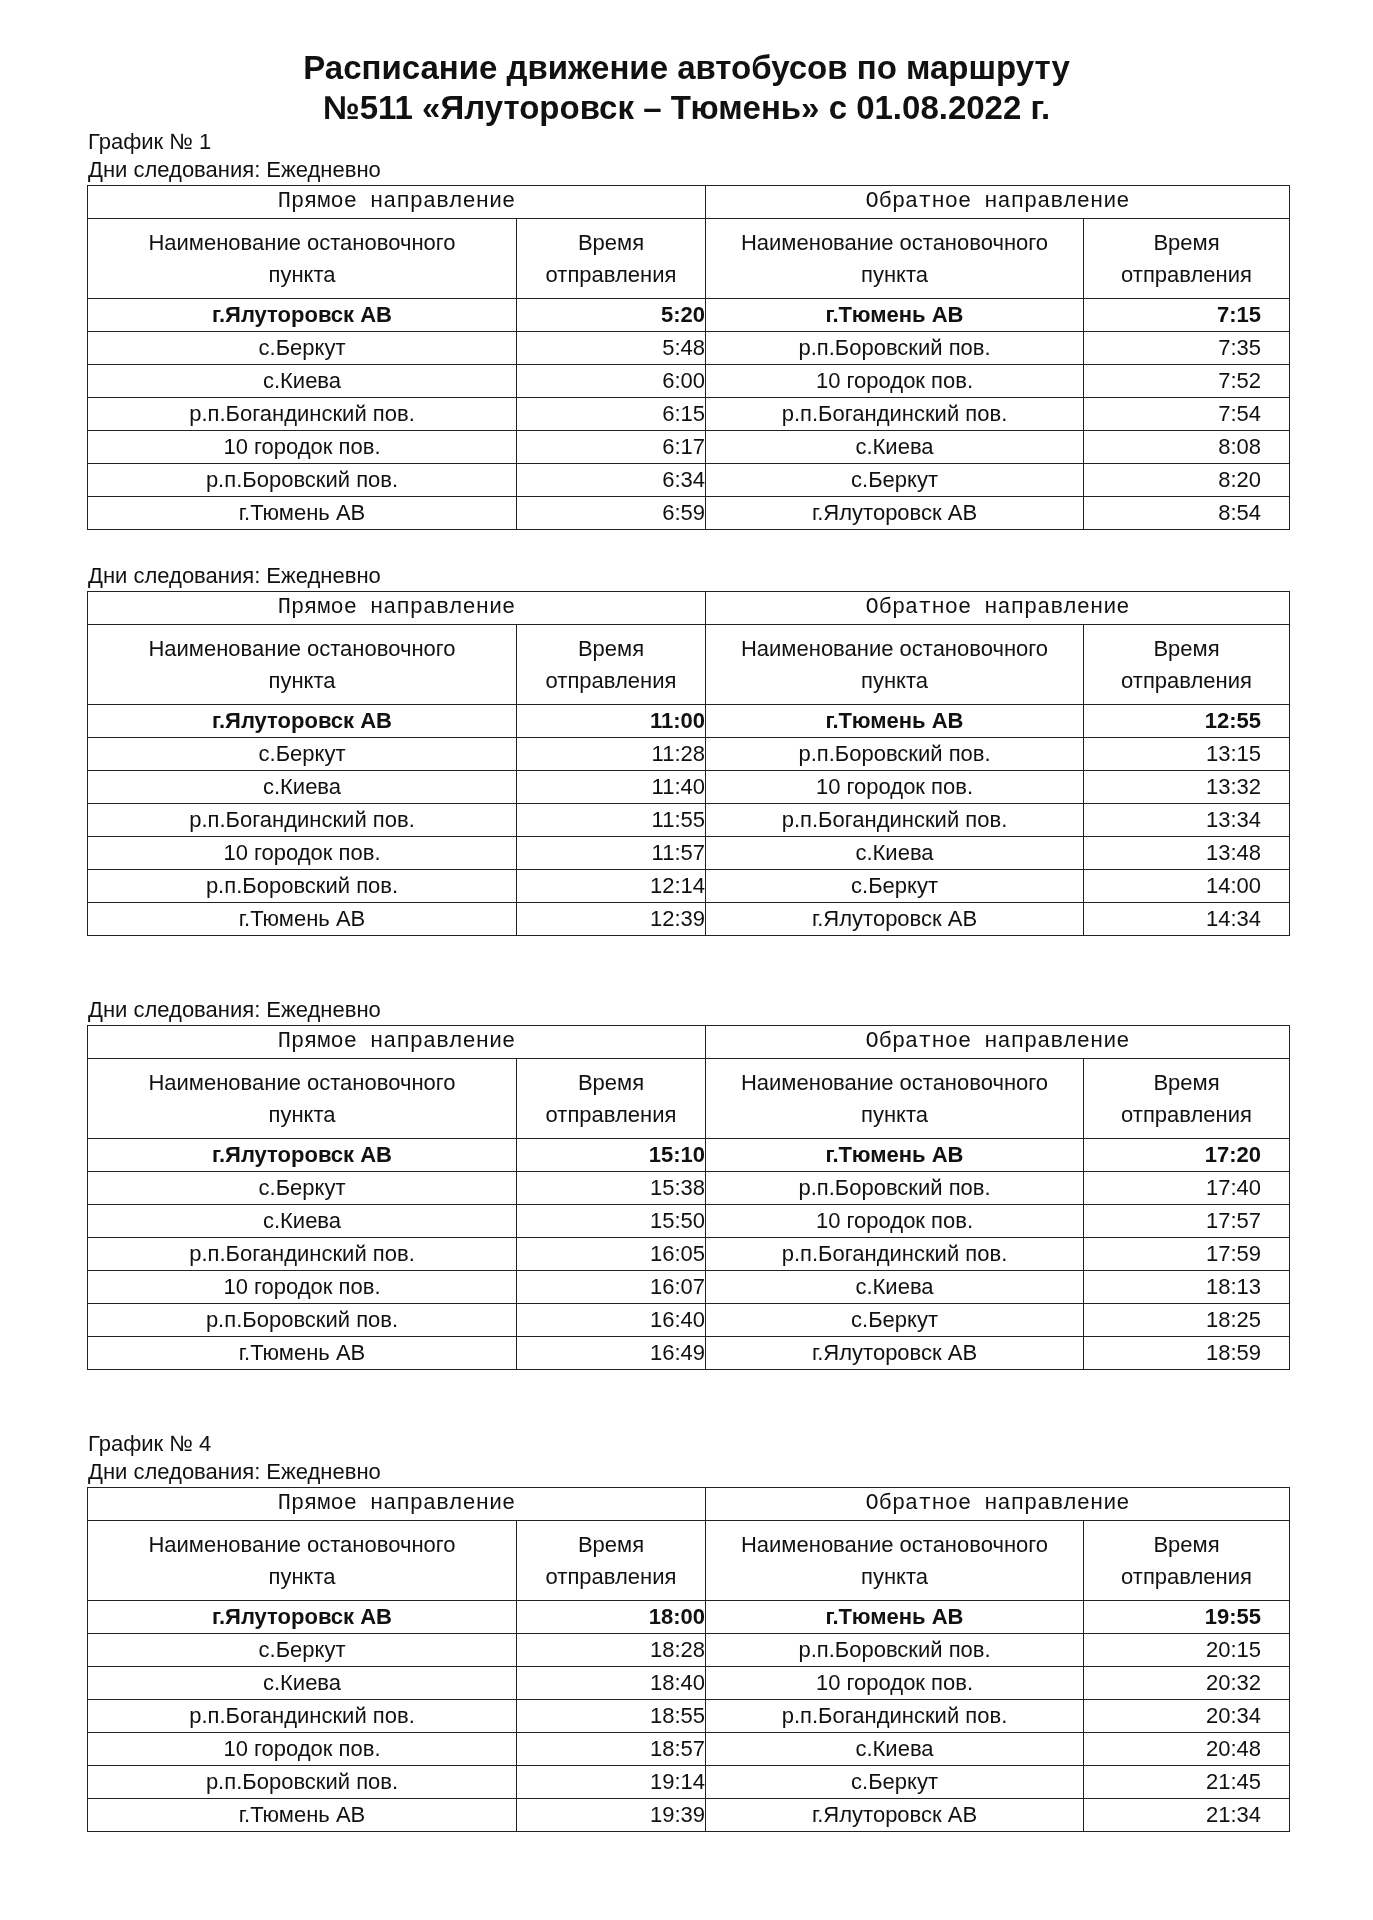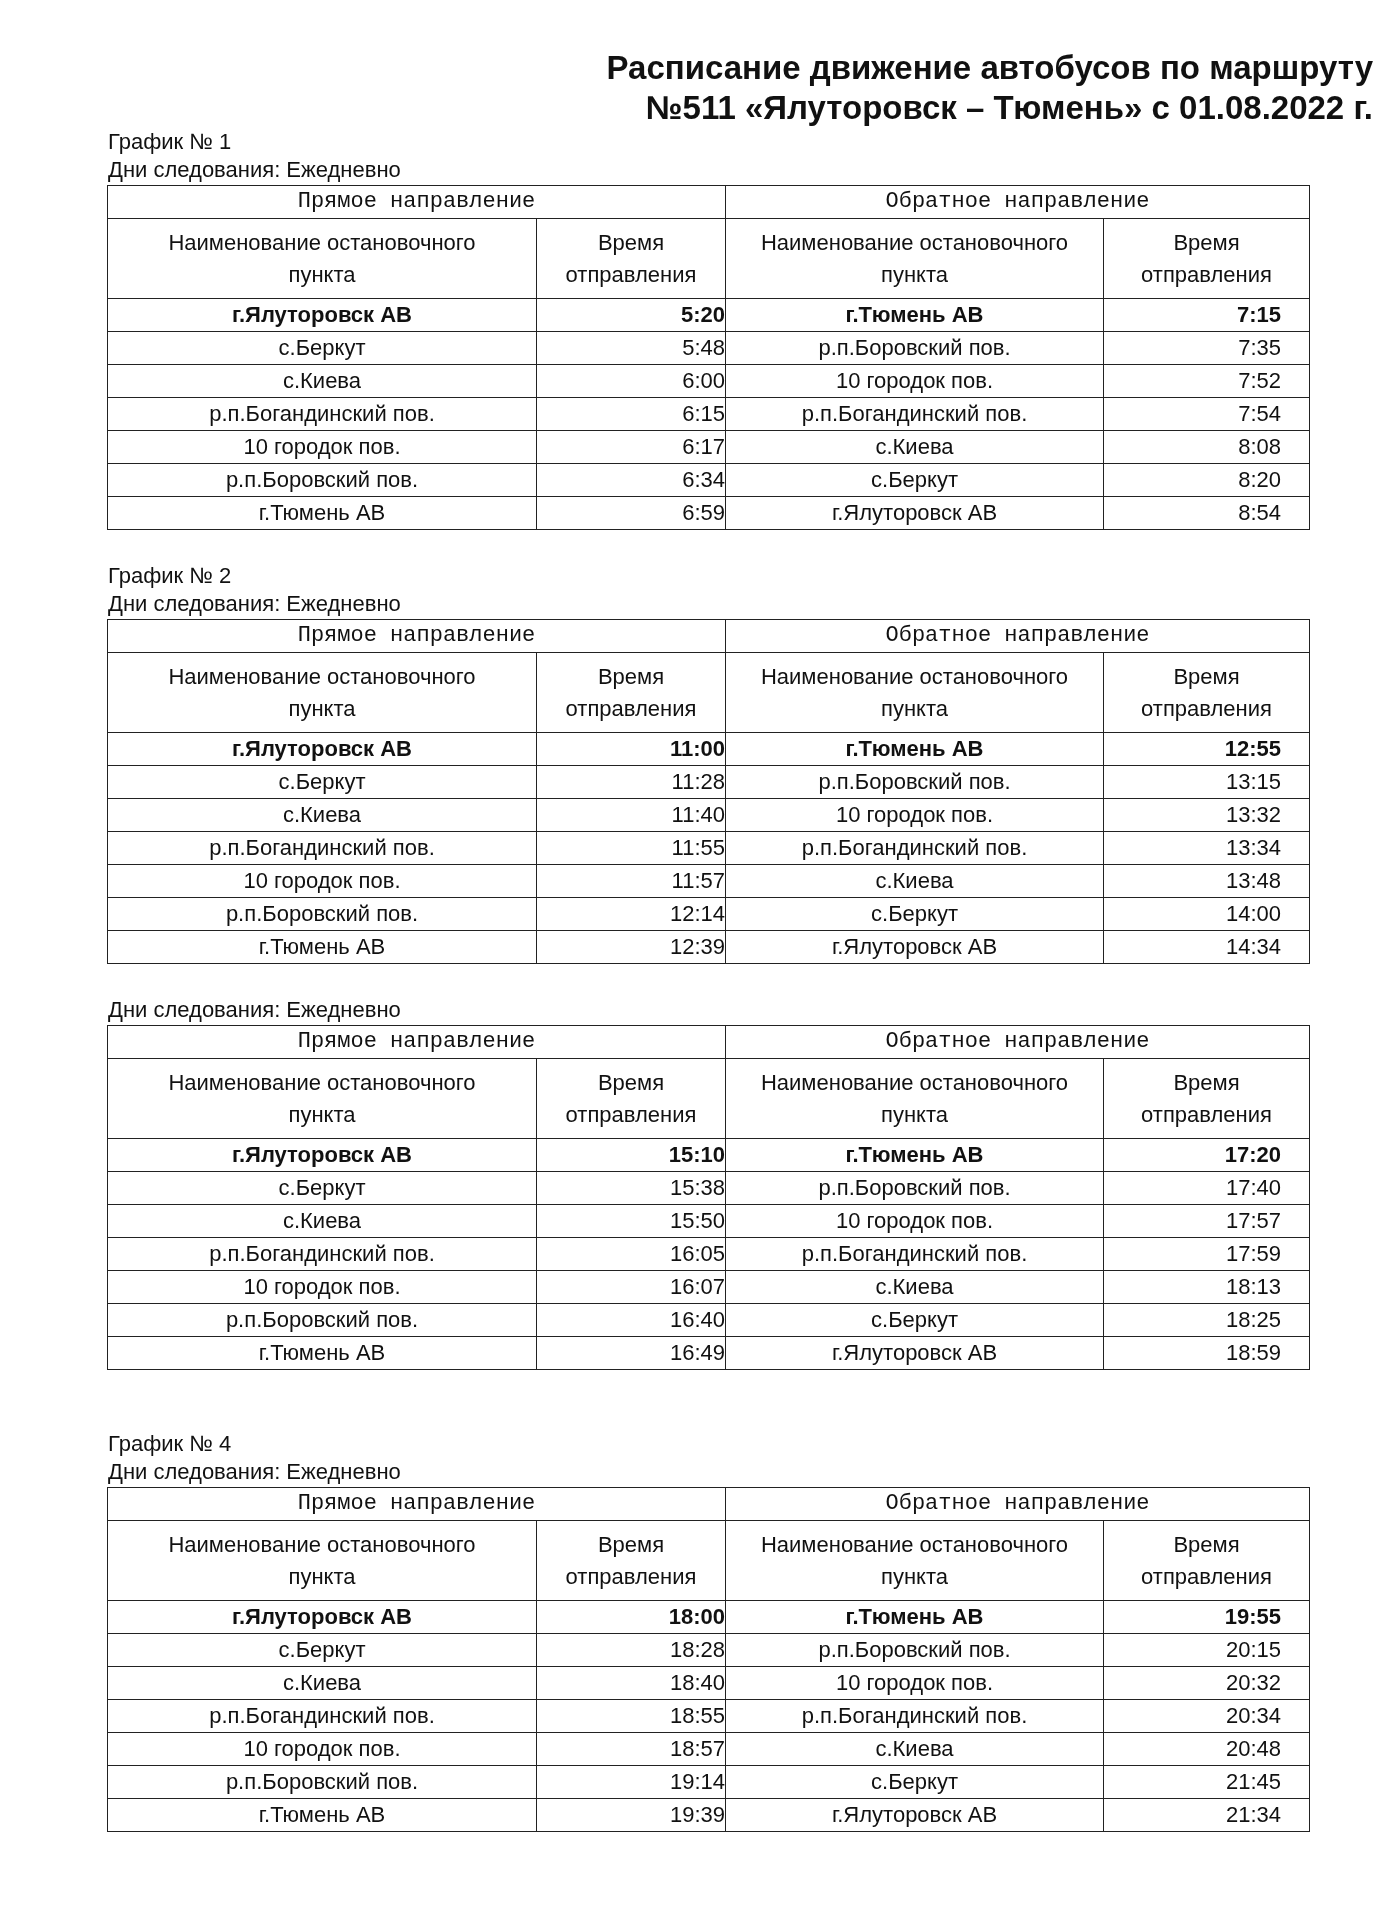--- a/index.html
+++ b/index.html
@@ -2,23 +2,23 @@
 <html><head>
 <meta charset="utf-8">
 <style>
   html, body { margin: 0; padding: 0; background: #ffffff; }
   body {
     width: 1373px; height: 1920px; position: relative; overflow: hidden;
     font-family: "Liberation Sans", sans-serif; color: #111111;
   }
   .title {
     position: absolute; left: 0; top: 48px; width: 1373px;
-    text-align: right; font-weight: bold; font-size: 33px; line-height: 40px;
+    text-align: center; font-weight: bold; font-size: 33px; line-height: 40px;
   }
-  .block { position: absolute; left: 87px; width: 1202px; margin-left: 20px; }
+  .block { position: absolute; left: 87px; width: 1202px; }
   .block .caption { font-size: 22px; line-height: 28px; margin: 0; padding-left: 1px; }
   table.sched {
     border-collapse: collapse; width: 1202px; table-layout: fixed;
     font-size: 22px; margin-top: 1px;
   }
   table.sched td, table.sched th {
     border: 1.6px solid #222222; padding: 0; font-weight: normal;
   }
   col.c-name-l { width: 429px; }
   col.c-time-l { width: 189px; }
@@ -101,21 +101,20 @@
           <tr class="row">
             <td class="name">г.Тюмень АВ</td>
             <td class="time">6:59</td>
             <td class="name">г.Ялуторовск АВ</td>
             <td class="time r">8:54</td>
           </tr>
         </tbody>
       </table>
     </div>
     <div class="block" style="top: 562px;">
-      <p class="caption">График № 2</p>
       <p class="caption">Дни следования: Ежедневно</p>
       <table class="sched">
         <colgroup>
           <col class="c-name-l">
           <col class="c-time-l">
           <col class="c-name-r">
           <col class="c-time-r">
         </colgroup>
         <tbody>
           <tr class="group">

